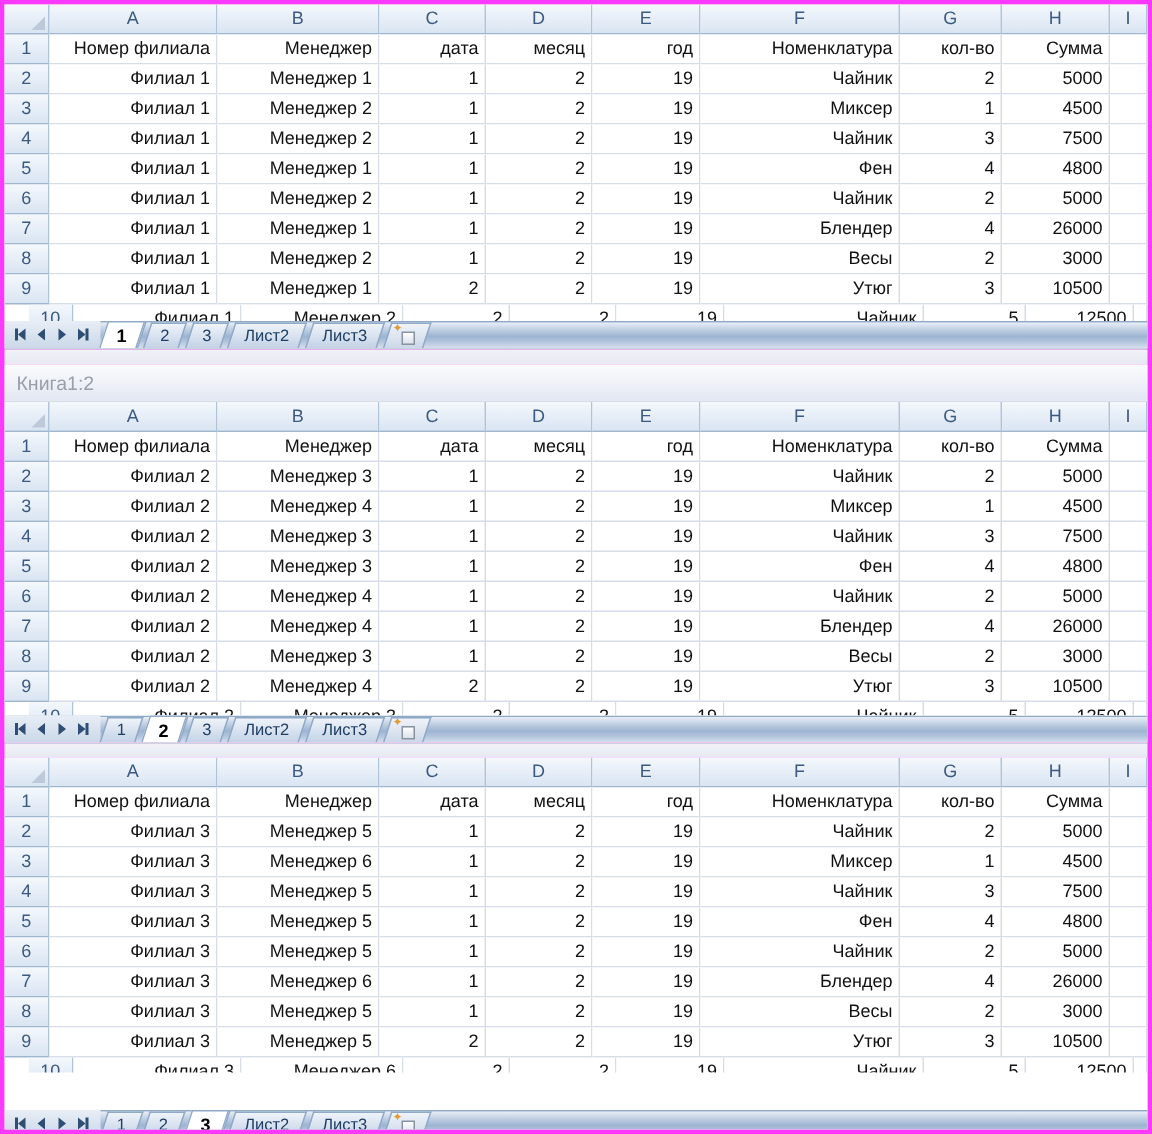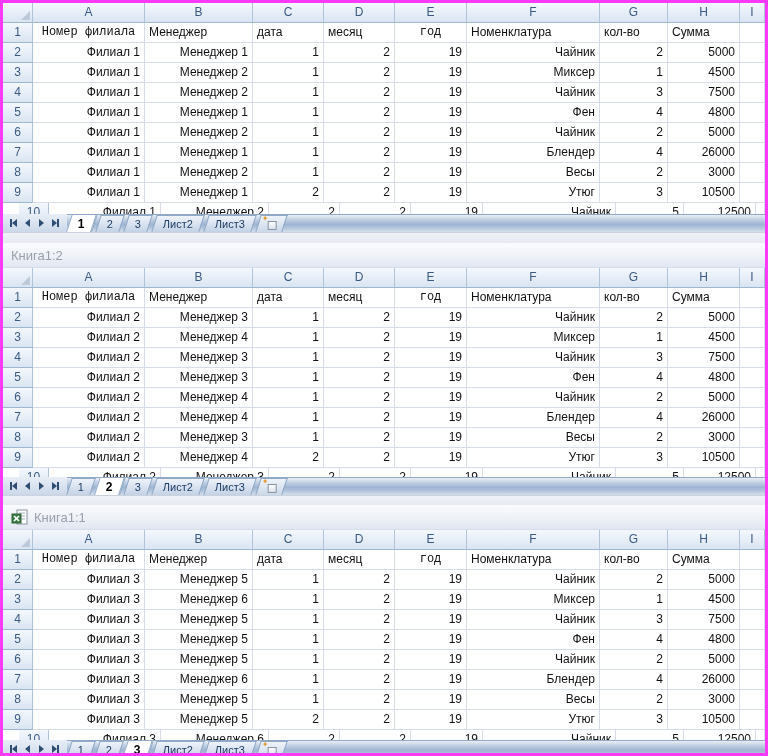--- a/index.html
+++ b/index.html
@@ -35,22 +35,22 @@
   .grid { flex:1 1 auto; overflow:hidden; background:#fff; }
   .grow {
     display:grid;
     grid-template-columns:30px 112px 108px 71px 71px 72px 133px 68px 72px minmax(0,1fr);
     height:20px;
   }
   .hdrrow { height:20px; }
   .cell { overflow:hidden; white-space:nowrap; font-size:12px; line-height:19px; }
   .d { background:#fff; border-right:1px solid #D6DDE8; border-bottom:1px solid #D6DDE8; color:#111; padding:0 4px; }
   .d.r { text-align:right; }
-  .d.l { text-align:center;font-family:Liberation Mono, monospace; }
-  .d.c { text-align:left; }
+  .d.l { text-align:right; }
+  .d.c { text-align:right; }
   .ch, .rh, .corner {
     background:linear-gradient(180deg,#F4F8FC 0%,#E8EFF8 45%,#D9E5F2 100%);
     color:#3B5A83; text-align:center;
     border-right:1px solid #AFC3D9; border-bottom:1px solid #9EB6CE;
   }
   .corner { position:relative; }
   .tri { position:absolute; right:2px; bottom:2px; width:0; height:0;
          border-bottom:9px solid #BDC9DA; border-left:9px solid transparent; display:block; }
   .partialwrap { overflow:hidden;margin-left:16px; }
   .pane1 .partialwrap { height:11px; }
@@ -463,34 +463,20 @@
             </span>
           </span>
           <span class="tabfill"></span>
         </div>
     </div>
   </section>
 
   <div class="gap gap2"></div>
 
   <section class="pane pane3">
-    <div class="titlebar">
-      <span class="wbicon">
-        <svg width="18" height="16" viewBox="0 0 18 16">
-          <rect x="6" y="1" width="10" height="14" fill="#FFFFFF" stroke="#8A93A0"></rect>
-          <line x1="8" y1="4" x2="14" y2="4" stroke="#AEB6C0"></line>
-          <line x1="8" y1="7" x2="14" y2="7" stroke="#AEB6C0"></line>
-          <line x1="8" y1="10" x2="14" y2="10" stroke="#AEB6C0"></line>
-          <rect x="1" y="5" width="9" height="9" fill="#3C7E46" stroke="#2C5E34"></rect>
-          <line x1="3" y1="7" x2="8" y2="12" stroke="#FFFFFF" stroke-width="1.6"></line>
-          <line x1="8" y1="7" x2="3" y2="12" stroke="#FFFFFF" stroke-width="1.6"></line>
-        </svg>
-      </span>
-      <span class="wtitle">Книга1:1</span>
-    </div>
     <div class="grid">
         <div class="grow hdrrow">
           <div class="cell corner">
             <span class="tri"></span>
           </div>
           <div class="cell ch">A</div>
           <div class="cell ch">B</div>
           <div class="cell ch">C</div>
           <div class="cell ch">D</div>
           <div class="cell ch">E</div>

